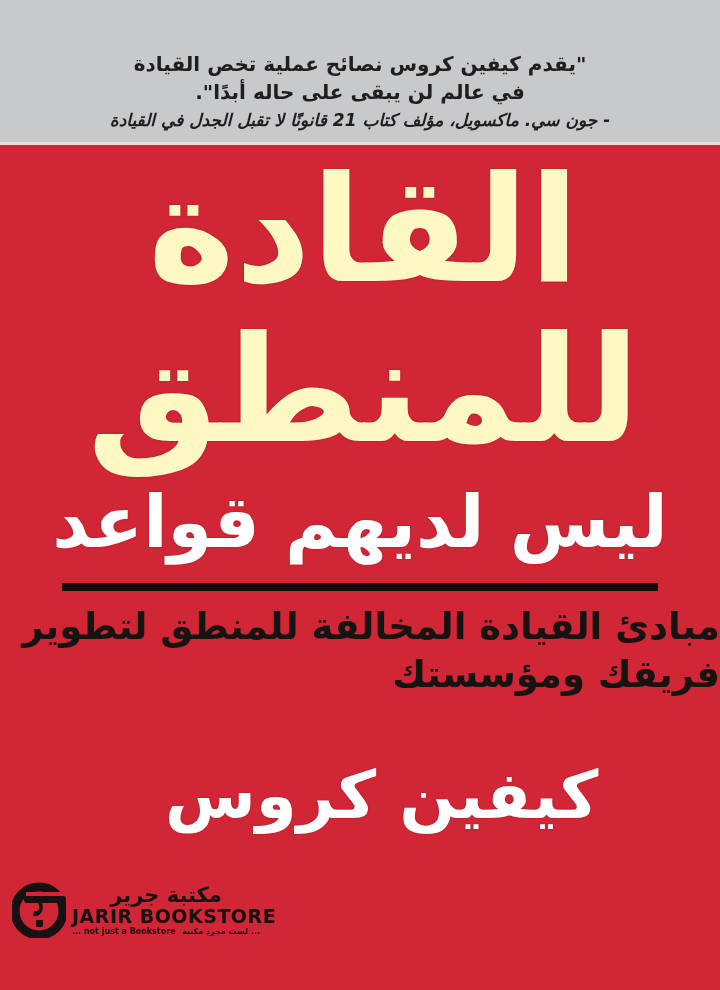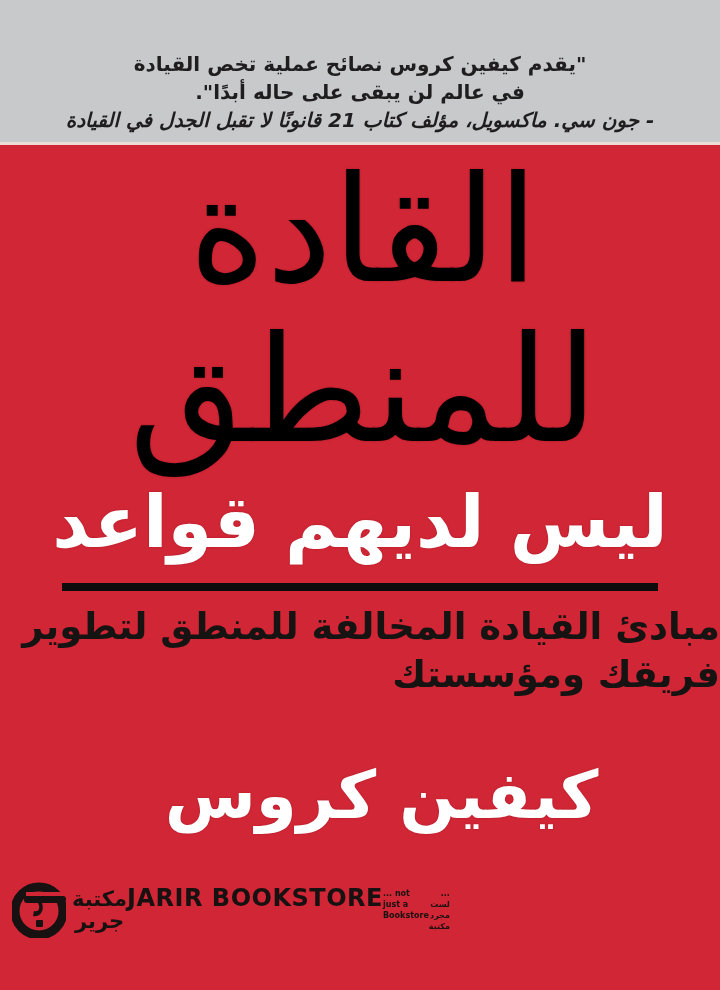--- a/index.html
+++ b/index.html
@@ -28,33 +28,33 @@
     box-sizing: border-box;
     color: #1f1d1d;
   }
   .quote-line {
     font-size: 20px;
     font-weight: bold;
     line-height: 28px;
     white-space: nowrap;
   }
   .quote-attribution {
-    font-size: 20px;
+    font-size: 17px;
     font-weight: bold;
     font-style: italic;
     line-height: 29px;
     white-space: nowrap;
   }
   
   .title-block {
     position: absolute;
     top: 150px; left: 0; right: 0;
     text-align: center;
-    color: #000000;
-    font-weight: normal;
+    color: #fef9c3;
+    font-weight: bold;
     font-size: 148px;
     line-height: 160px;
     text-shadow: 0 0 2px rgba(90,10,15,0.35);
     margin-left: 7px;
   }
   .tagline {
     position: absolute;
     top: 472px; left: 0; right: 0;
     text-align: center;
     color: #ffffff;
@@ -119,32 +119,32 @@
     top: 882px;
     left: 12px;           
     direction: ltr;
     display: flex;
     align-items: center;
     gap: 6px;
     color: #171111;
     width: 248px;
   }
   .logo-icon { width: 54px; height: 56px; flex: 0 0 auto; }
-  .logo-text { display: flex; flex-direction: row; align-items: stretch; width: 188px; }
+  .logo-text { display: flex; flex-direction: column; align-items: stretch; width: 188px; }
   .pub-arabic {
     direction: rtl;
     font-weight: bold;
     font-size: 21px;
     line-height: 22px;
     text-align: center;
     letter-spacing: 1px;
   }
   .pub-english {
     font-weight: bold;
-    font-size: 24px;
+    font-size: 19px;
     line-height: 20px;
     letter-spacing: 0.5px;
     text-align: center;
     white-space: nowrap;
   }
   .pub-taglines {
     display: flex;
     justify-content: space-between;
     font-size: 8px;
     font-weight: bold;

